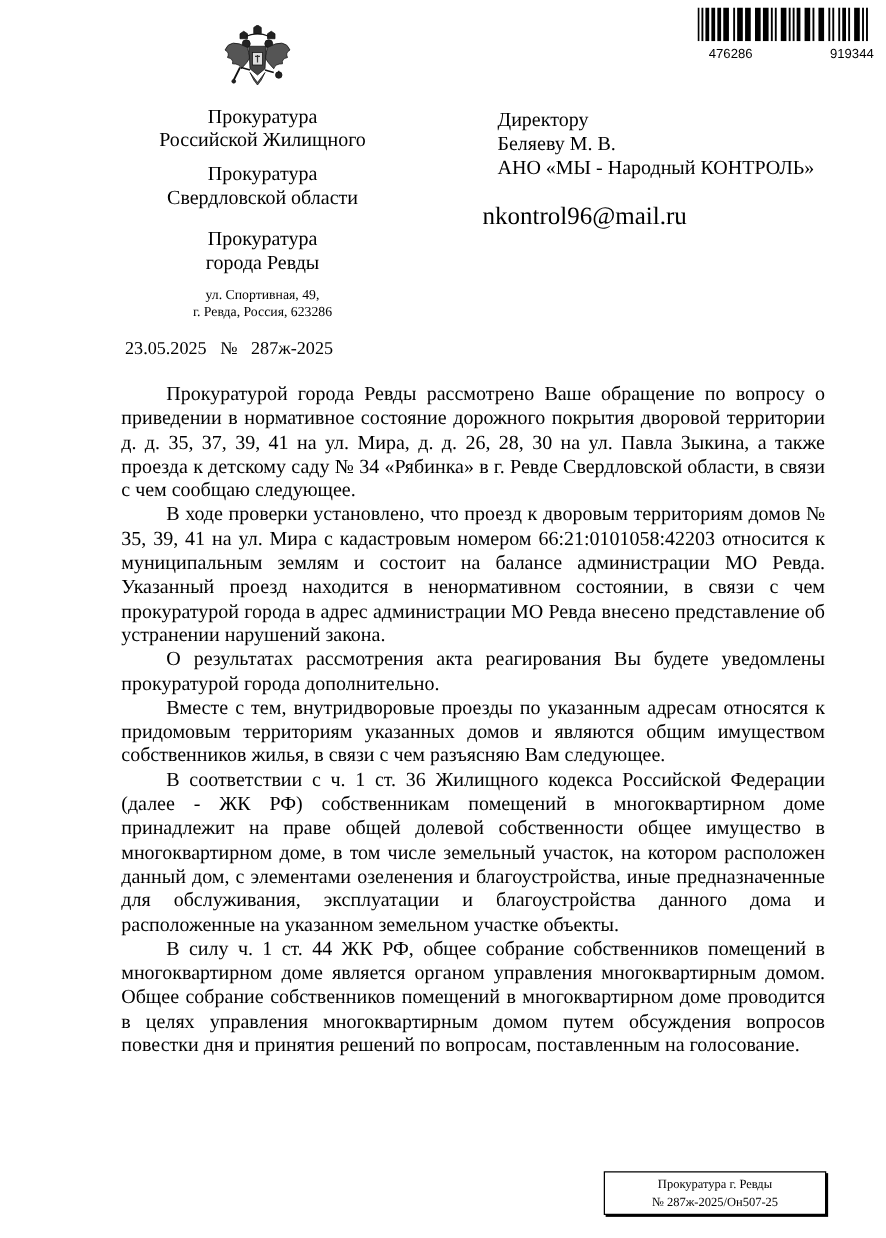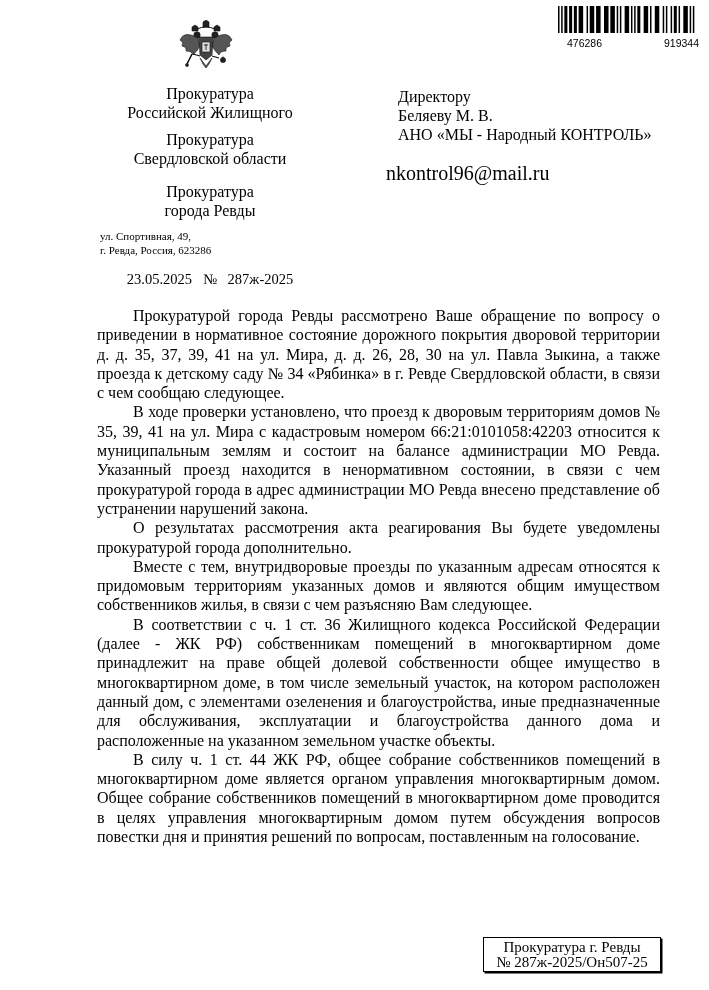--- a/index.html
+++ b/index.html
@@ -39,27 +39,27 @@
       text-align: center;
       font-size: 16px;
       line-height: 19px;
     }
     #org-1 { top: 84px; }
     #org-2 { top: 130px; }
     #org-3 { top: 182px; }
     #address {
       position: absolute;
       left: 100px; width: 220px; top: 229px;
+      text-align: center;
+      font-size: 11px; line-height: 14px;
+    }
+    #doc-ref {
+      position: absolute;
+      left: 100px; width: 220px; top: 271px;
       text-align: left;
-      font-size: 11px; line-height: 14px;
-    }
-    #doc-ref {
-      position: absolute;
-      left: 100px; width: 220px; top: 271px;
-      text-align: center;
       font-size: 14.5px;
     }
     #doc-ref span { white-space: pre; }
 
     
     #recipient {
       position: absolute;
       left: 398px; top: 87px;
       font-size: 16px; line-height: 19px;
     }
@@ -84,21 +84,21 @@
 
     
     #stamp {
       position: absolute;
       left: 483px; top: 937px;
       width: 178px; height: 35px;
       border: 1.5px solid #000;
       border-bottom-width: 1px;
       border-left-width: 1px;
       box-shadow: 1.5px 1.5px 0 #000;
-      font-size: 15px;
+      font-size: 10px;
       line-height: 15px;
       box-sizing: border-box;
       padding-top: 2px;
     }
     #stamp div { text-align: center; }
   </style>
 </head>
 <body>
 
 <svg id="barcode" class="abs" viewBox="0 0 138 27" preserveAspectRatio="none">

